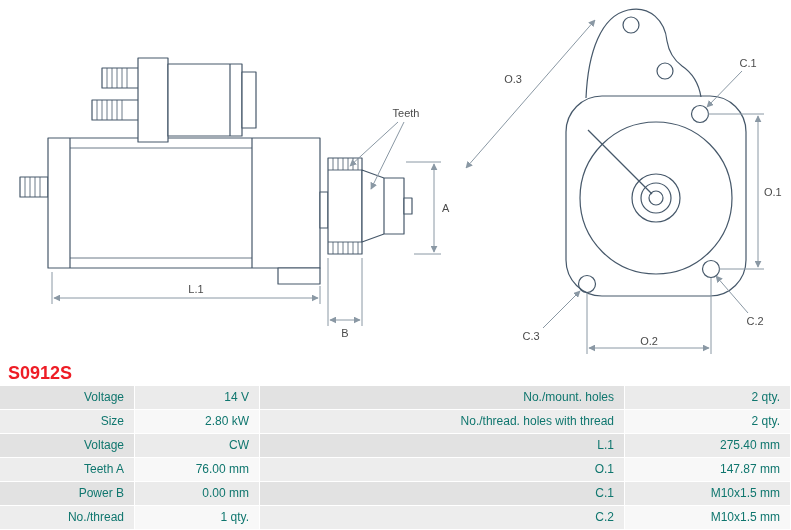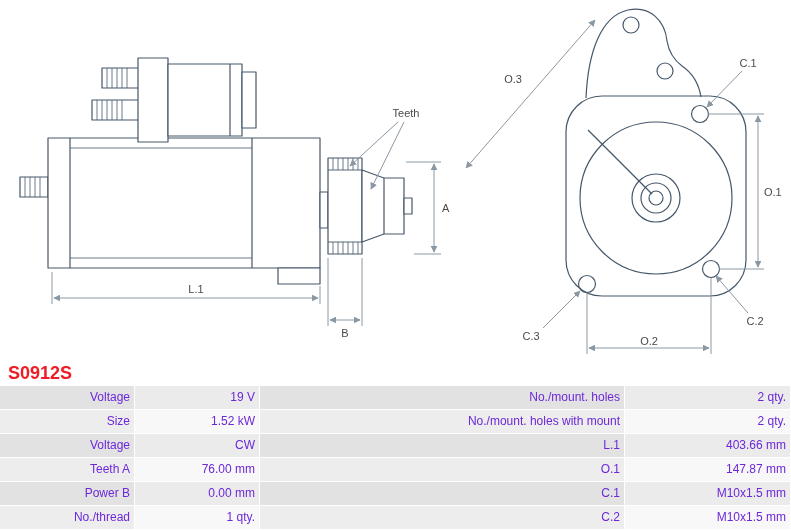--- a/index.html
+++ b/index.html
@@ -11,22 +11,22 @@
   .drawing text { font-family: "Liberation Sans", sans-serif; font-size: 11px; fill: #4a4a4a; }
 
   .part-number {
     height: 26px; line-height: 26px; padding-left: 8px;
     color: #ee1c25; font-size: 18px; font-weight: 700;
   }
 
   .spec-table { display: grid; grid-template-columns: 135px 125px 365px 166px; width: 791px; }
   .row { display: contents; }
   .cell {
-    height: 24px; line-height: 23px; font-size: 12px; color: #6d28d9;
-    text-align: right; padding-right: 4px; white-space: nowrap; overflow: hidden;
+    height: 24px; line-height: 23px; font-size: 12px; color: #0f766e;
+    text-align: right; padding-right: 10px; white-space: nowrap; overflow: hidden;
     border-right: 1px solid #ffffff; border-bottom: 1px solid #ffffff;
   }
   .row:nth-child(odd)  .lbl { background: #e2e2e2; }
   .row:nth-child(odd)  .val { background: #ebebeb; }
   .row:nth-child(even) .lbl { background: #ededed; }
   .row:nth-child(even) .val { background: #f8f8f8; }
 </style>
 </head>
 <body>
 
@@ -157,35 +157,35 @@
       <text x="531" y="340" text-anchor="middle">C.3</text>
       <text x="649" y="345" text-anchor="middle">O.2</text>
     </g>
   </svg>
 
   <div class="part-number">S0912S</div>
 
   <div class="spec-table">
     <div class="row">
       <div class="cell lbl">Voltage</div>
-      <div class="cell val">19 V</div>
+      <div class="cell val">14 V</div>
       <div class="cell lbl">No./mount. holes</div>
       <div class="cell val">2 qty.</div>
     </div>
     <div class="row">
       <div class="cell lbl">Size</div>
-      <div class="cell val">1.52 kW</div>
-      <div class="cell lbl">No./mount. holes with mount</div>
+      <div class="cell val">2.80 kW</div>
+      <div class="cell lbl">No./thread. holes with thread</div>
       <div class="cell val">2 qty.</div>
     </div>
     <div class="row">
       <div class="cell lbl">Voltage</div>
       <div class="cell val">CW</div>
       <div class="cell lbl">L.1</div>
-      <div class="cell val">403.66 mm</div>
+      <div class="cell val">275.40 mm</div>
     </div>
     <div class="row">
       <div class="cell lbl">Teeth A</div>
       <div class="cell val">76.00 mm</div>
       <div class="cell lbl">O.1</div>
       <div class="cell val">147.87 mm</div>
     </div>
     <div class="row">
       <div class="cell lbl">Power B</div>
       <div class="cell val">0.00 mm</div>

